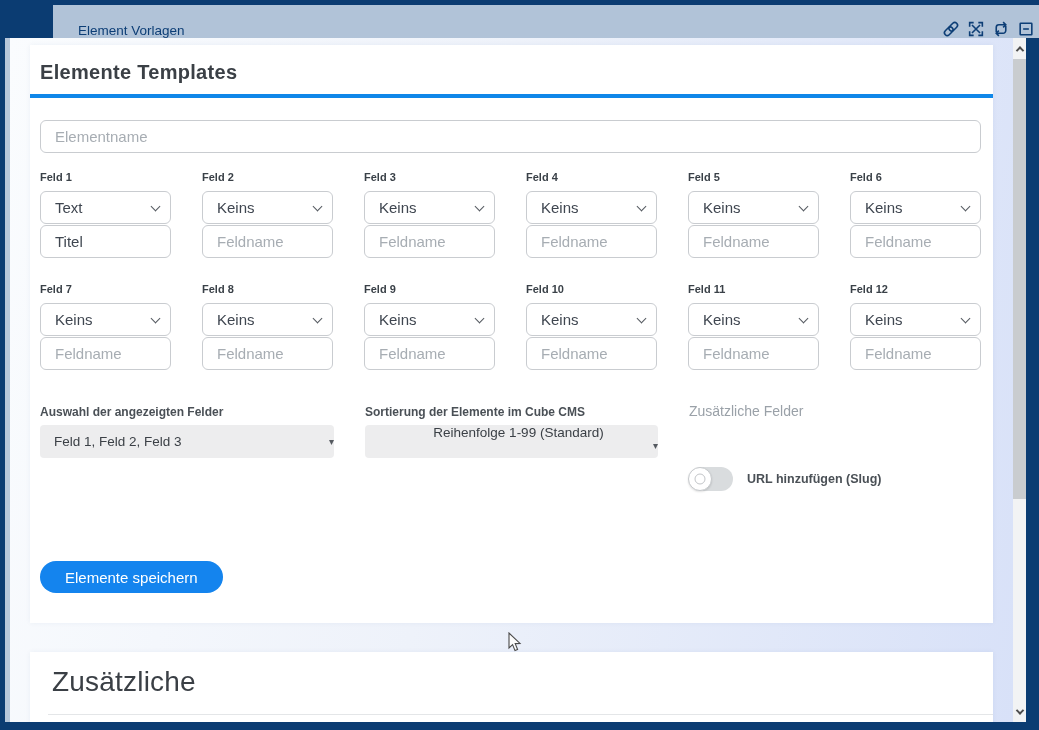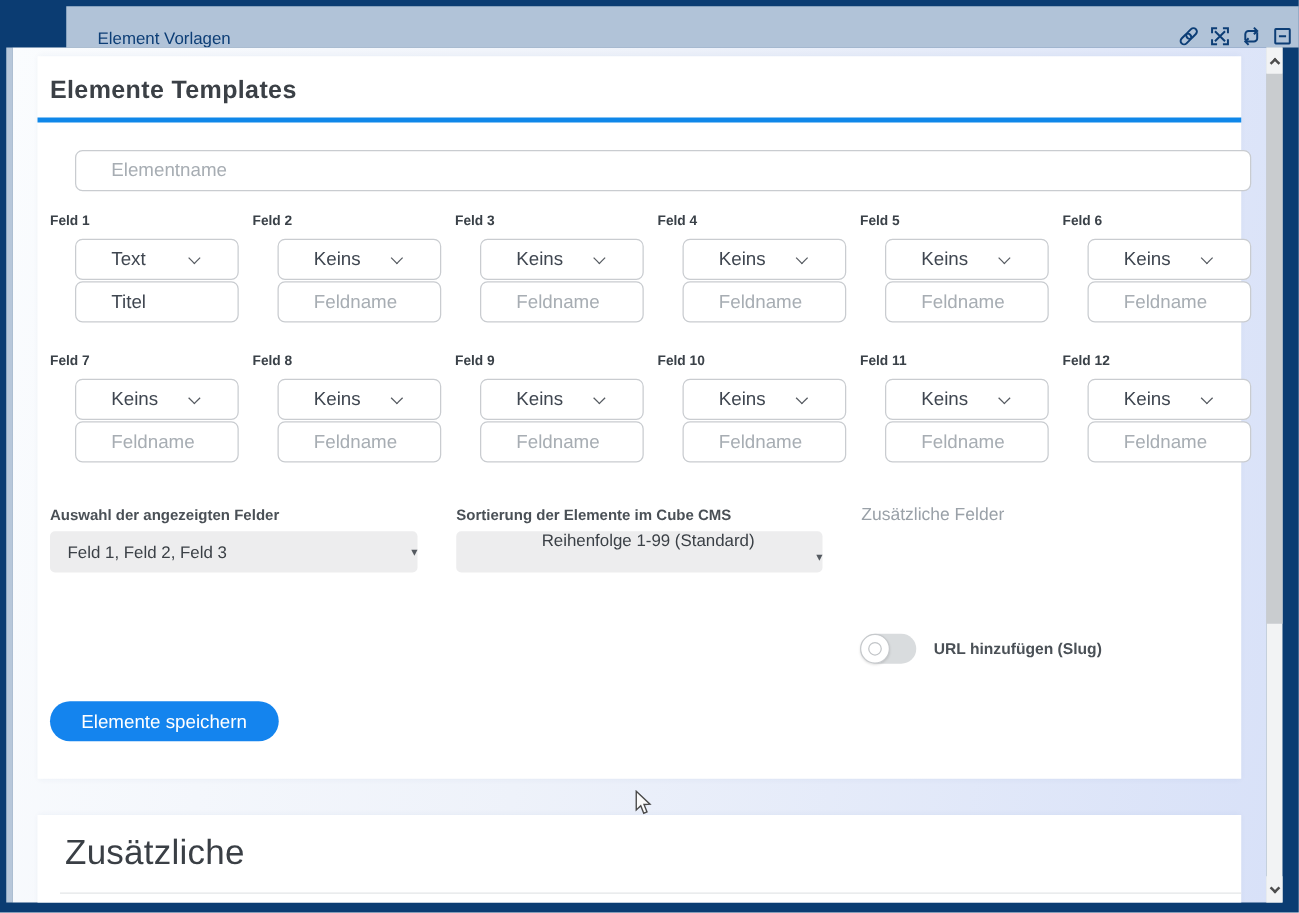--- a/index.html
+++ b/index.html
@@ -35,21 +35,21 @@
   
   .card { position:absolute; background:#fff; box-shadow:0 0 5px rgba(40,60,120,0.06); }
   .card1 { left:20px; top:7px; width:963px; height:578px; }
   .card2 { left:20px; top:614px; width:963px; height:110px; }
   .h1 { position:absolute; left:10px; top:16px; font-size:20px; font-weight:bold; color:#3b4046; letter-spacing:0.3px; }
   .rule { position:absolute; left:0; top:49px; width:100%; height:4px; background:#0f87e9; }
   
   .text-input, .type-select {
     width:100%; height:33px; border:1px solid #c9ccd0; border-radius:6px;
     background:#fff; font-family:"Liberation Sans",sans-serif;
-    font-size:15px; color:#3f4650; padding:0 12px 0 28px; outline:none;margin-left:20px;
+    font-size:15px; color:#3f4650; padding:0 12px 0 14px; outline:none;
   }
   .text-input::placeholder { color:#a7adb3; opacity:1; }
   .name-input { position:absolute; left:10px; top:75px; width:941px; }
   
   .grid {
     position:absolute; left:10px; top:126px; width:941px;
     display:grid; grid-template-columns:repeat(6,131px); column-gap:31px; row-gap:25px;
   }
   .cell-label { font-size:11px; font-weight:bold; color:#3a4148; height:13px; margin-bottom:7px; }
   .select-wrap { position:relative; }
@@ -63,21 +63,21 @@
   .opt-label { position:absolute; font-size:12px; font-weight:bold; color:#4a5056; top:360px; }
   .gray-select {
     position:absolute; top:380px; height:33px; background:#ededee; border-radius:4px;
     display:flex; align-items:center; font-size:13.5px; color:#3b4046; padding:0 0 0 14px;
     cursor:pointer;
   }
   .gray-select .caret { margin-left:auto; font-size:10px; color:#555a60; }
   
   .extra-label { position:absolute; left:659px; top:358px; font-size:14px; color:#9aa1a8; }
   .toggle-row { position:absolute; left:659px; display:flex; align-items:center; height:24px; }
-  .toggle-row.t0 { top:383px; } .toggle-row.t1 { top:422px;margin-top:40px; }
+  .toggle-row.t0 { top:383px; } .toggle-row.t1 { top:422px; }
   .toggle { position:relative; width:44px; height:24px; background:#d9dcde; border-radius:12px; cursor:pointer; flex:none; }
   .knob {
     position:absolute; left:-1px; top:0; width:24px; height:24px; border-radius:50%;
     background:#fff; border:1px solid #c6c9cc; box-shadow:0 1px 2px rgba(0,0,0,0.12);
   }
   .knob::after {
     content:""; position:absolute; left:50%; top:50%; width:9px; height:9px;
     transform:translate(-50%,-50%); border-radius:50%; border:1.5px solid #c2c5c8;
   }
   .toggle-label { margin-left:14px; font-size:12.5px; font-weight:bold; color:#4a5056; }

